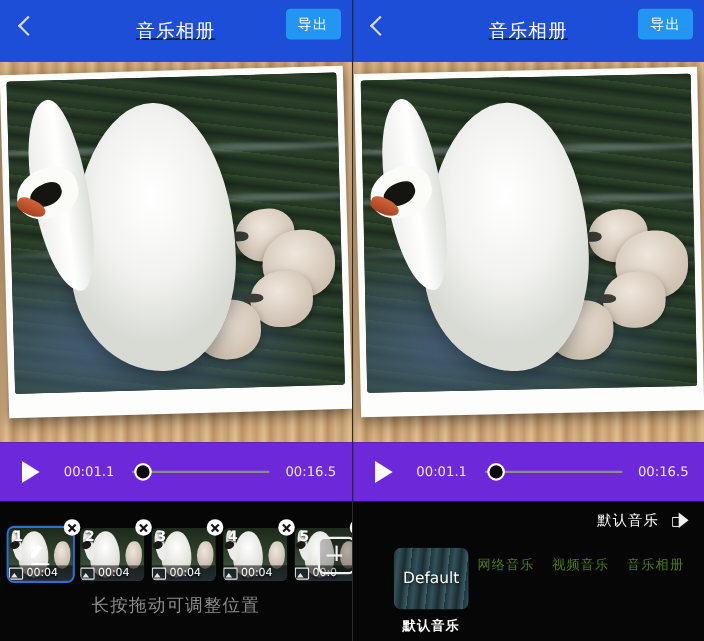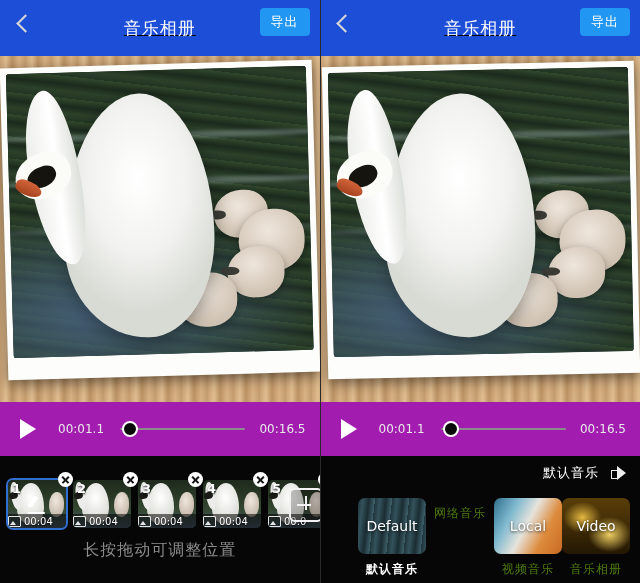--- a/index.html
+++ b/index.html
@@ -34,21 +34,21 @@
       radial-gradient(60% 55% at 50% 35%, #ffffff 0%, #f2f3f0 55%, #d8dad4 100%);
       border-radius:52% 48% 45% 55% / 62% 58% 42% 38%;box-shadow:0 6px 18px rgba(0,0,0,.35);}
   .swan-neck{position:absolute;left:7%;top:6%;width:17%;height:62%;background:linear-gradient(90deg,#eceeea,#ffffff 55%,#dcdfd9);border-radius:48% 52% 35% 65% / 40% 60% 40% 60%;transform:rotate(-6deg);}
   .swan-head{position:absolute;left:2%;top:28%;width:19%;height:16%;background:#fbfbf8;border-radius:55% 45% 50% 50%;transform:rotate(-18deg);}
   .swan-mask{position:absolute;left:6%;top:33%;width:10%;height:7%;background:#15140f;border-radius:50% 40% 50% 50%;transform:rotate(-22deg);}
   .swan-beak{position:absolute;left:2%;top:38%;width:9%;height:5%;background:linear-gradient(180deg,#d2643a,#a5431f);border-radius:40% 60% 55% 45%;transform:rotate(24deg);}
   .cygnet{position:absolute;background:radial-gradient(60% 60% at 45% 35%,#efe6dc,#cfc2b2);border-radius:55% 45% 50% 50%;box-shadow:0 3px 8px rgba(0,0,0,.35);}
   .cyg-beak{position:absolute;background:#3b3c36;border-radius:45%;}
 
   
-  .playbar{position:relative;height:54px;background:#a21caf;display:flex;align-items:center;}
+  .playbar{position:relative;height:54px;background:#6d28d9;display:flex;align-items:center;}
   .play-icon{width:0;height:0;border-left:16px solid #ffffff;border-top:10px solid transparent;border-bottom:10px solid transparent;margin-left:20px;}
   .cur-time{color:#e9e9e9;font-size:12px;margin-left:22px;}
   .slider{position:relative;flex:1;height:16px;margin:0 14px 0 16px;display:flex;align-items:center;}
   .track{position:absolute;left:0;right:0;height:2px;background:#8b8b8b;border-radius:1px;}
   .knob{position:relative;width:12px;height:12px;border-radius:50%;background:#0b0b0b;border:2px solid #fff;left:2px;}
   .tot-time{color:#e9e9e9;font-size:12px;margin-right:14px;}
 
   
   .thumbs-zone{position:relative;height:183px;background:#060606;}
   .thumb-row{position:absolute;left:8px;top:24px;display:flex;align-items:flex-start;}
@@ -309,30 +309,24 @@
             <span class="ov">Default</span>
           </div>
           <div class="m-label active">默认音乐</div>
         </div>
 
         <div class="music-item">
           <div class="m-label">网络音乐</div>
         </div>
 
         <div class="music-item">
-          <div class="m-card m-local">
-            <span class="ov">Local</span>
-          </div>
           <div class="m-label">视频音乐</div>
         </div>
 
         <div class="music-item">
-          <div class="m-card m-video">
-            <span class="ov">Video</span>
-          </div>
           <div class="m-label">音乐相册</div>
         </div>
 
       </div>
     </div>
   </div>
 
 </div>
 
 </body></html>

